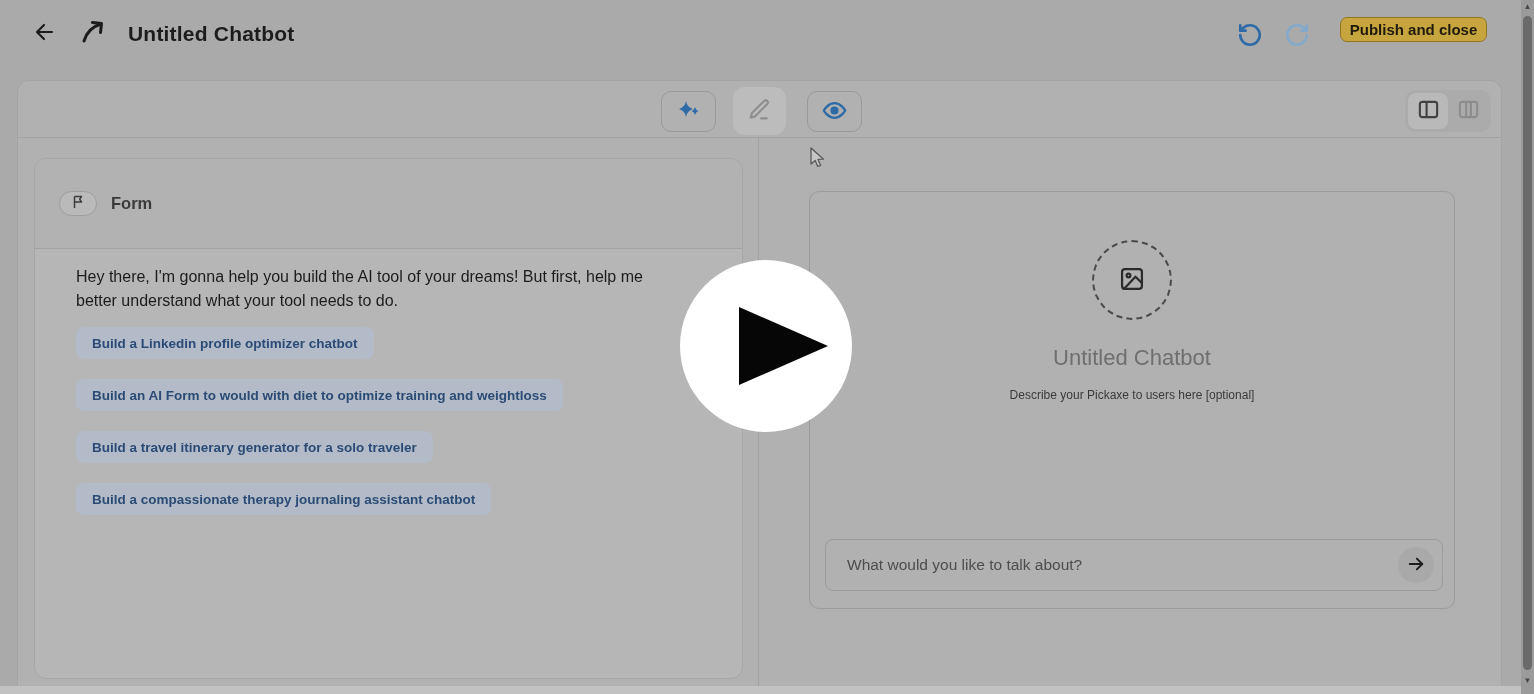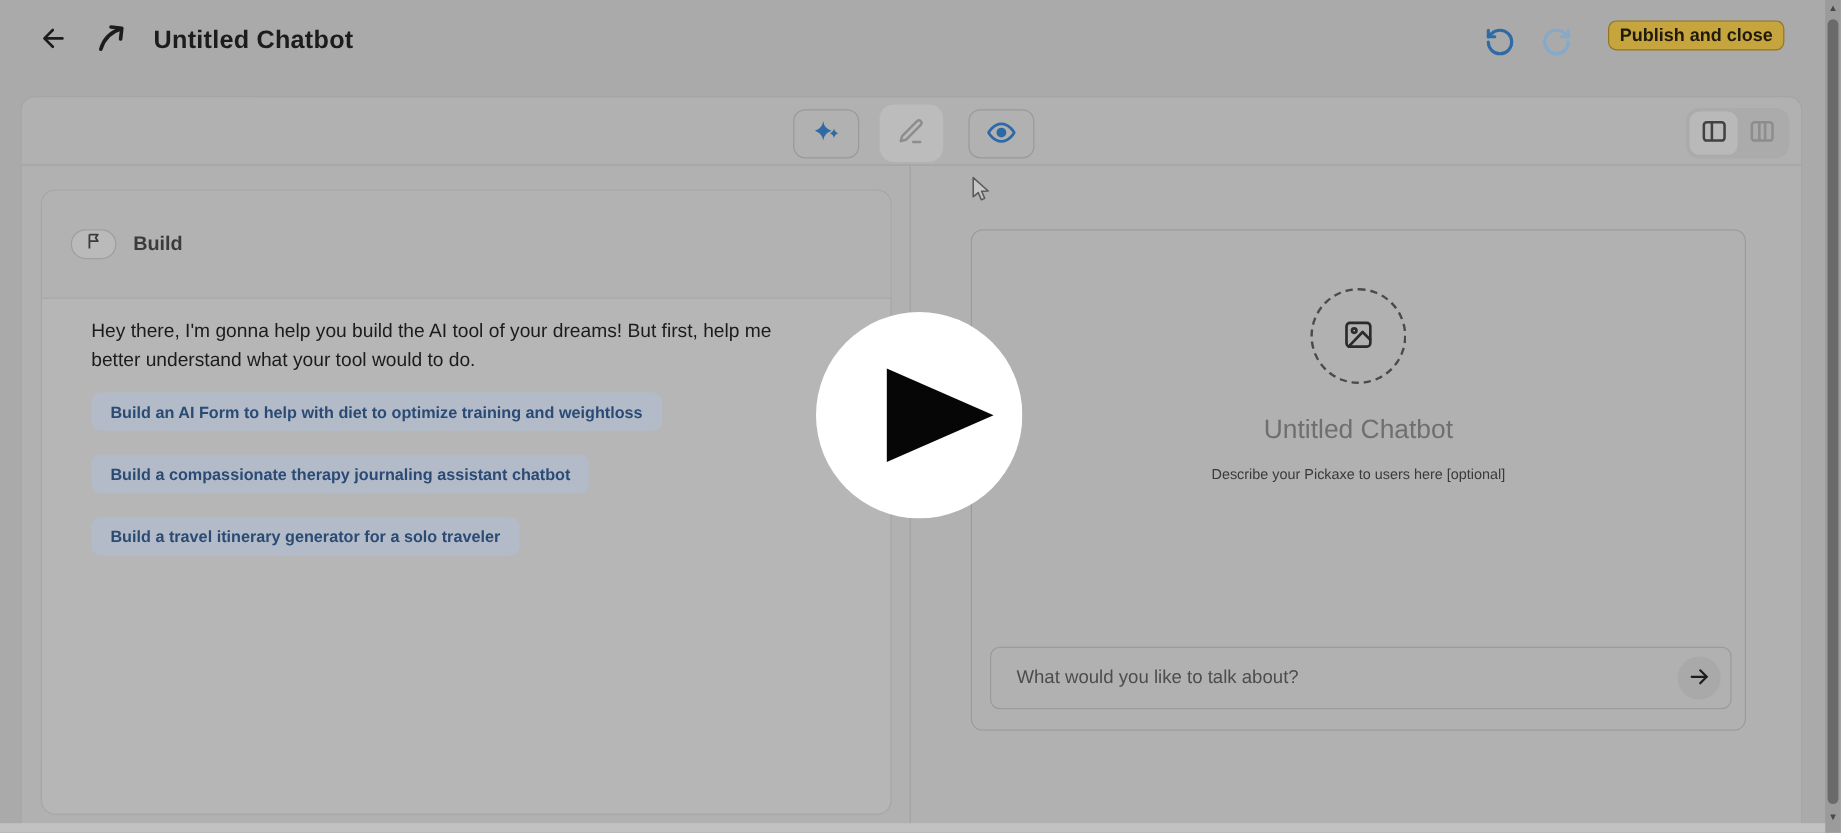--- a/index.html
+++ b/index.html
@@ -155,29 +155,30 @@
     <div id="start-card">
       <div id="start-header">
         <span id="flag-badge">
           <span>
             <svg width="14" height="14" viewBox="0 0 14 14" fill="none" stroke="#3b3b3b" stroke-width="1.5" stroke-linejoin="round">
                 <path d="M3.5 13V1.5"></path>
                 <path d="M3.5 1.5h7l-1.8 2.7 1.8 2.8h-7"></path>
               </svg>
           </span>
         </span>
-        <span id="start-label">Build</span>
+        <span id="start-label">Form</span>
       </div>
 
-      <p id="start-message">Hey there, I'm gonna help you build the AI tool of your dreams! But first, help me better understand what your tool would to do.</p>
+      <p id="start-message">Hey there, I'm gonna help you build the AI tool of your dreams! But first, help me better understand what your tool needs to do.</p>
 
       <div id="suggestions">
-        <button class="chip">Build an AI Form to help with diet to optimize training and weightloss</button>
+        <button class="chip">Build a Linkedin profile optimizer chatbot</button>
+        <button class="chip">Build an AI Form to would with diet to optimize training and weightloss</button>
+        <button class="chip">Build a travel itinerary generator for a solo traveler</button>
         <button class="chip">Build a compassionate therapy journaling assistant chatbot</button>
-        <button class="chip">Build a travel itinerary generator for a solo traveler</button>
       </div>
 
     </div>
   </div>
 
   <div id="preview-panel">
     <div id="preview-card">
       <button id="avatar-circle">
         <span>
           <svg width="28" height="28" viewBox="0 0 24 24" fill="none" stroke="#2b2b2b" stroke-width="1.9" stroke-linecap="round" stroke-linejoin="round">

